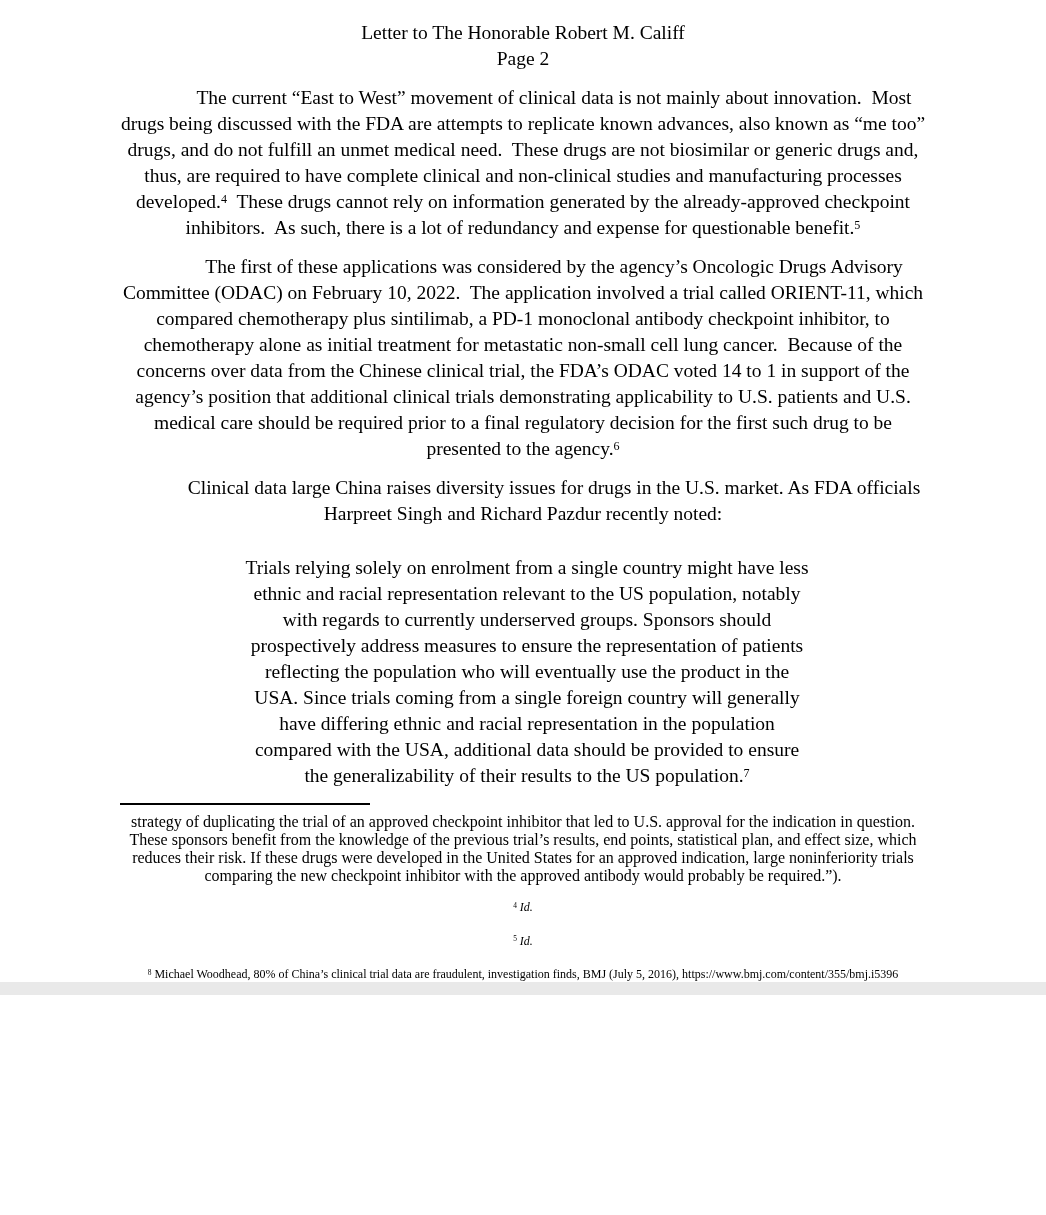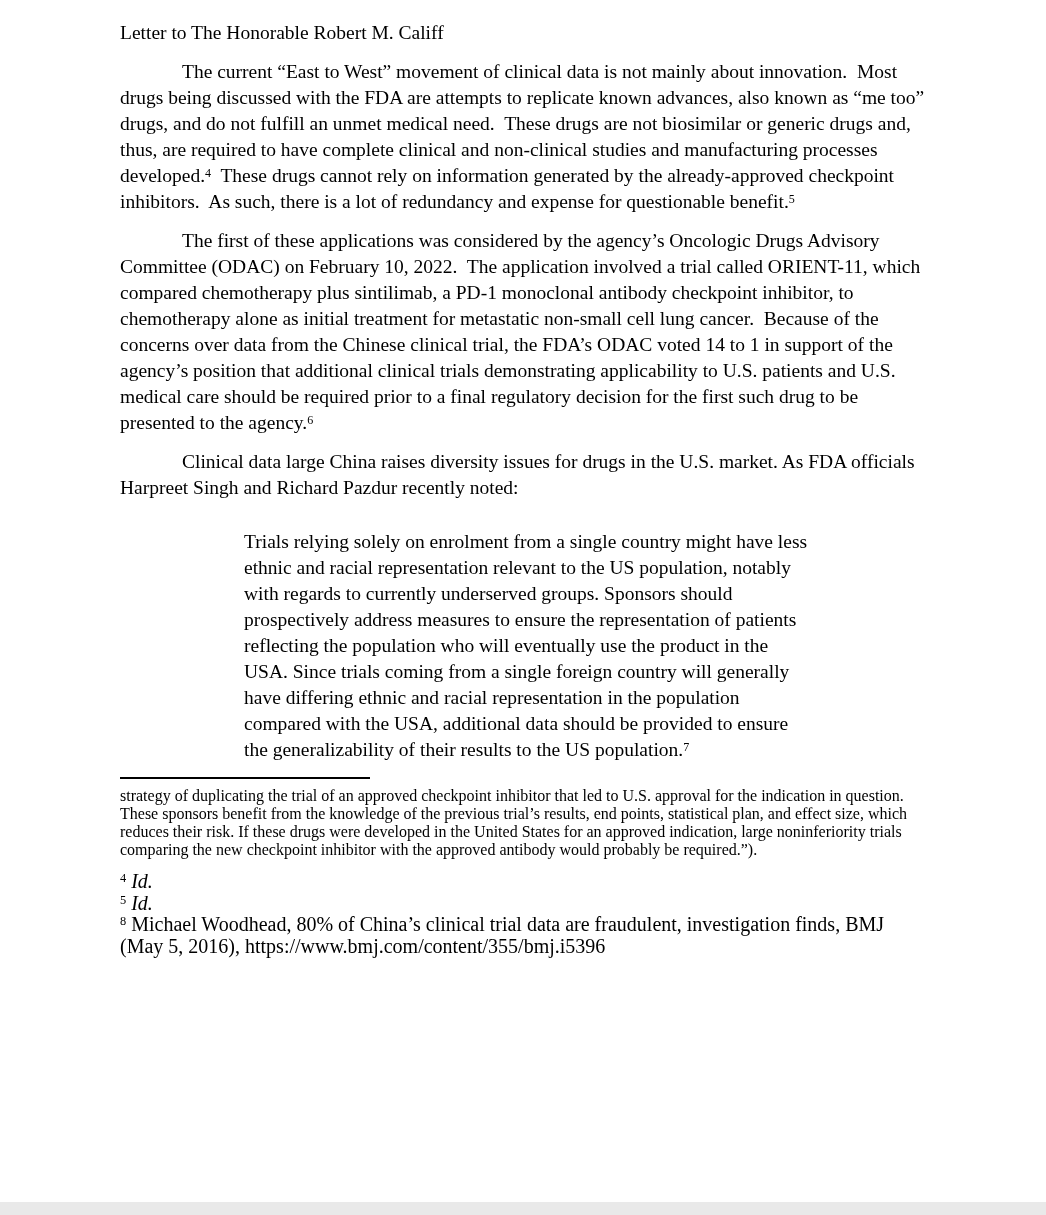--- a/index.html
+++ b/index.html
@@ -9,23 +9,24 @@
   }
   html,body{margin:0;padding:0;}
   body{
     width:1046px;height:1215px;
     background:var(--page-bg);
     font-family:"Liberation Serif","DejaVu Serif",serif;
     color:var(--text);
   }
   .page{
     position:relative;
-    width:1046px;height:1215px;
+    width:1046px;height:995px;
     overflow:hidden;
     background:var(--page-bg);
+    text-align:center;
   }
   .content{
     position:absolute;
     left:120px;top:20px;
     width:806px;
   }
   .hdr-line{
     margin:0;
     font-size:19.5px;
     line-height:26px;
@@ -57,22 +58,22 @@
   .fn-cont{
     margin:0;
     font-size:16px;
     line-height:18px;
     white-space:pre-wrap;
   }
   .fn-list{
     margin-top:12px;
   }
   .fn{
-    margin:0;
-    font-size:20px;
+    margin:12px;
+    font-size:12px;
     line-height:21.5px;
     white-space:pre-wrap;
   }
   sup{
     font-size:0.62em;
     line-height:0;
     vertical-align:baseline;
     position:relative;
     top:-0.45em;
   }
@@ -85,35 +86,36 @@
   }
 </style>
 </head>
 <body>
 
 <div class="page">
   <div class="content">
 
     <header>
       <p class="hdr-line">Letter to The Honorable Robert M. Califf</p>
+      <p class="hdr-line">Page 2</p>
     </header>
 
     <main id="letter-body">
         <p class="para"><span>The current “East to West” movement of clinical data is not mainly about innovation.  Most drugs being discussed with the FDA are attempts to replicate known advances, also known as “me too” drugs, and do not fulfill an unmet medical need.  These drugs are not biosimilar or generic drugs and, thus, are required to have complete clinical and non-clinical studies and manufacturing processes developed.</span><sup>4</sup><span>  These drugs cannot rely on information generated by the already-approved checkpoint inhibitors.  As such, there is a lot of redundancy and expense for questionable benefit.</span><sup>5</sup></p>
         <p class="para"><span>The first of these applications was considered by the agency’s Oncologic Drugs Advisory Committee (ODAC) on February 10, 2022.  The application involved a trial called ORIENT-11, which compared chemotherapy plus sintilimab, a PD-1 monoclonal antibody checkpoint inhibitor, to chemotherapy alone as initial treatment for metastatic non-small cell lung cancer.  Because of the concerns over data from the Chinese clinical trial, the FDA’s ODAC voted 14 to 1 in support of the agency’s position that additional clinical trials demonstrating applicability to U.S. patients and U.S. medical care should be required prior to a final regulatory decision for the first such drug to be presented to the agency.</span><sup>6</sup></p>
         <p class="para"><span>Clinical data large China raises diversity issues for drugs in the U.S. market. As FDA officials Harpreet Singh and Richard Pazdur recently noted:</span></p>
         <blockquote class="quote"><span>Trials relying solely on enrolment from a single country might have less ethnic and racial representation relevant to the US population, notably with regards to currently underserved groups. Sponsors should prospectively address measures to ensure the representation of patients reflecting the population who will eventually use the product in the USA. Since trials coming from a single foreign country will generally have differing ethnic and racial representation in the population compared with the USA, additional data should be provided to ensure the generalizability of their results to the US population.</span><sup>7</sup></blockquote>
       </main>
 
     <section class="footnotes">
       <hr class="fn-sep">
       <p class="fn-cont" id="fn-cont"><span>strategy of duplicating the trial of an approved checkpoint inhibitor that led to U.S. approval for the indication in question. These sponsors benefit from the knowledge of the previous trial’s results, end points, statistical plan, and effect size, which reduces their risk. If these drugs were developed in the United States for an approved indication, large noninferiority trials comparing the new checkpoint inhibitor with the approved antibody would probably be required.”).</span></p>
       <div class="fn-list" id="fn-list">
           <p class="fn"><sup>4</sup><span> </span><span class="it">Id.</span></p>
           <p class="fn"><sup>5</sup><span> </span><span class="it">Id.</span></p>
-          <p class="fn"><sup>8</sup><span> Michael Woodhead, 80% of China’s clinical trial data are fraudulent, investigation finds, BMJ (May 5, 2016), https://www.bmj.com/content/355/bmj.i5396</span></p>
+          <p class="fn"><sup>8</sup><span> Michael Woodhead, 80% of China’s clinical trial data are fraudulent, investigation finds, BMJ (July 5, 2016), https://www.bmj.com/content/355/bmj.i5396</span></p>
         </div>
     </section>
 
   </div>
 
   <div class="footer-strip"></div>
 </div>
 
 </body></html>

